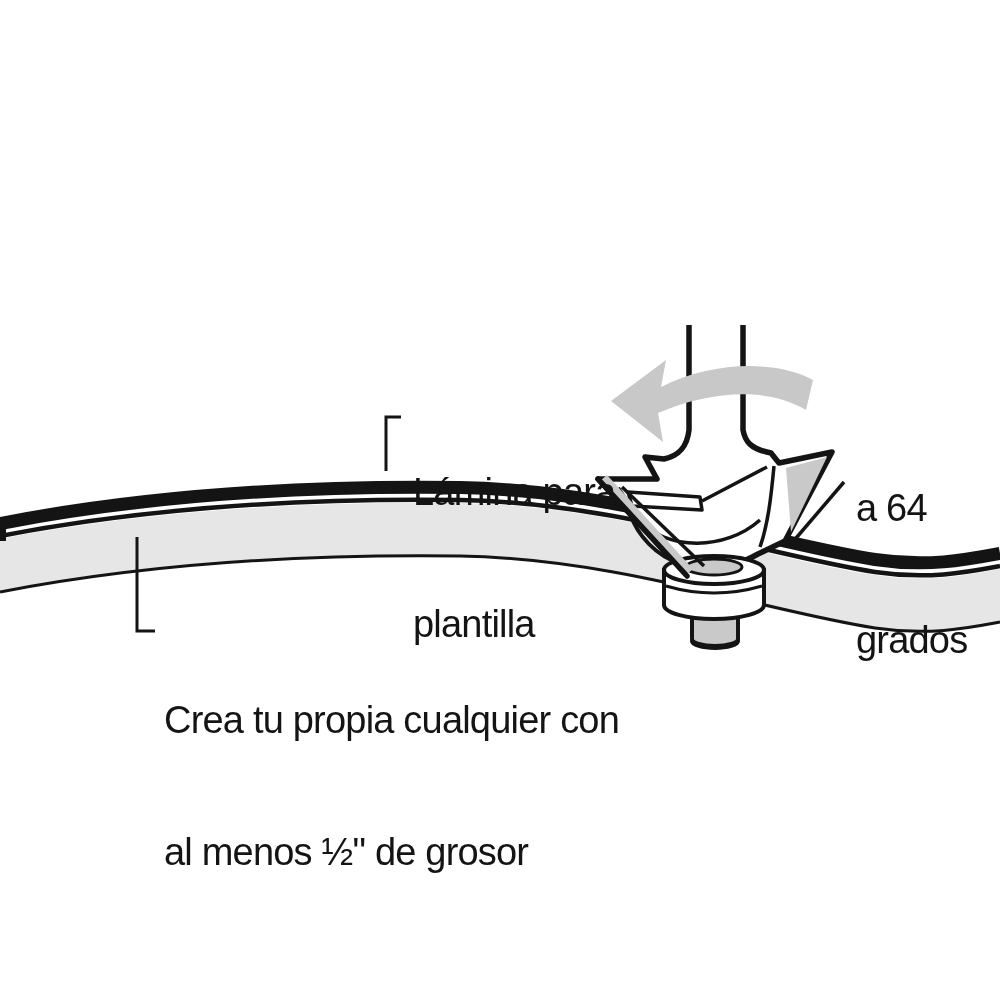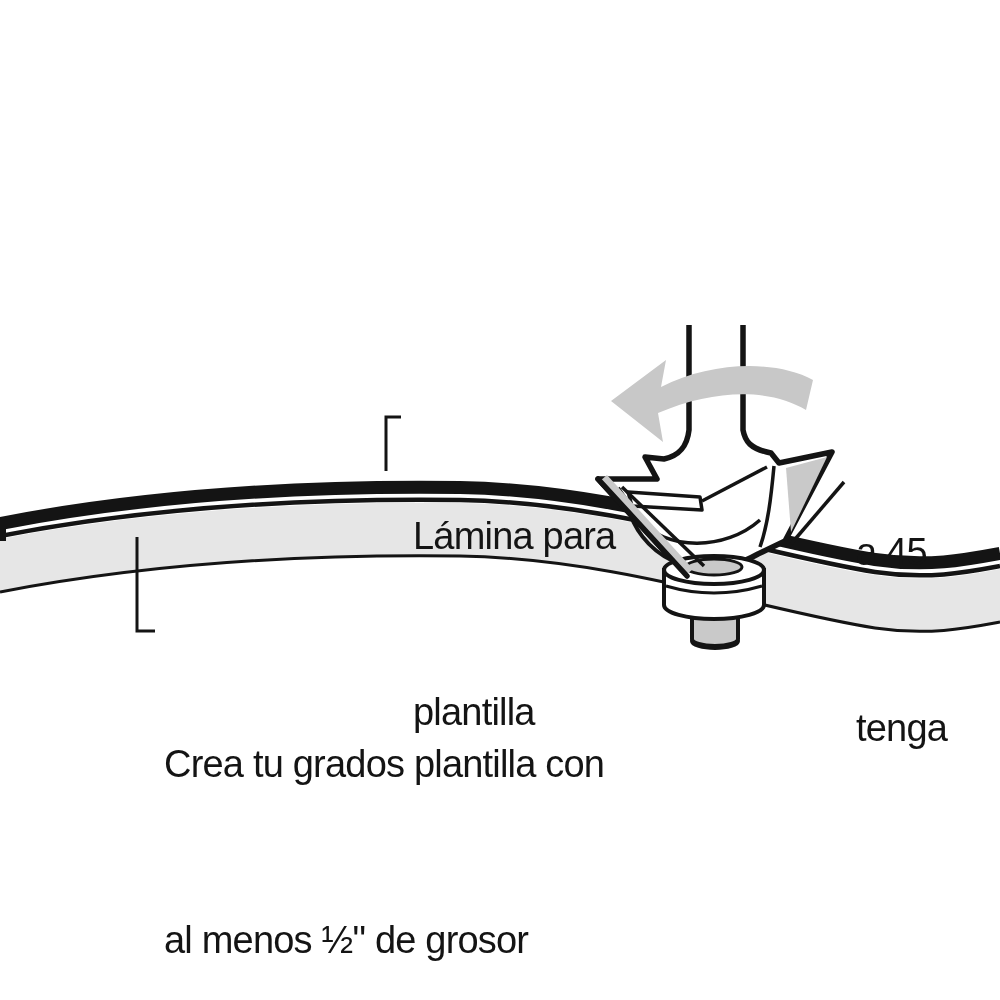--- a/index.html
+++ b/index.html
@@ -7,21 +7,21 @@
     width:1000px;height:1000px;background:#ffffff;overflow:hidden;position:relative;
     font-family:"Liberation Sans", sans-serif;
   }
   .stage{position:absolute;left:0;top:0;width:1000px;height:1000px;}
   svg{position:absolute;left:0;top:0;}
   .label{
     position:absolute;
     font-size:38px;line-height:44px;letter-spacing:-0.8px;
     color:#141414;white-space:pre;
   }
-  .label div{white-space:pre;margin-top:44px;}
+  .label div{white-space:pre;}
 </style>
 </head>
 <body>
 
 <div class="stage">
 
 <svg width="1000" height="1000" viewBox="0 0 1000 1000">
 
   <g>
 
@@ -81,22 +81,22 @@
     <path d="M598,479 L687,576" fill="none" stroke="#141414" stroke-width="5.5" stroke-linecap="round"></path>
   </g>
 </svg>
 
 <div class="label" style="left:413px;top:382px;">
   <div>Lámina para</div>
   <div>plantilla</div>
 </div>
 
 <div class="label" style="left:856px;top:398px;">
-  <div>a 45</div>
-  <div>tenga</div>
+  <div>a 64</div>
+  <div>grados</div>
 </div>
 
 <div class="label" style="left:164px;top:610px;">
-  <div>Crea tu grados plantilla con</div>
+  <div>Crea tu propia cualquier con</div>
   <div>al menos ½" de grosor</div>
 </div>
 
 </div>
 
 </body></html>

